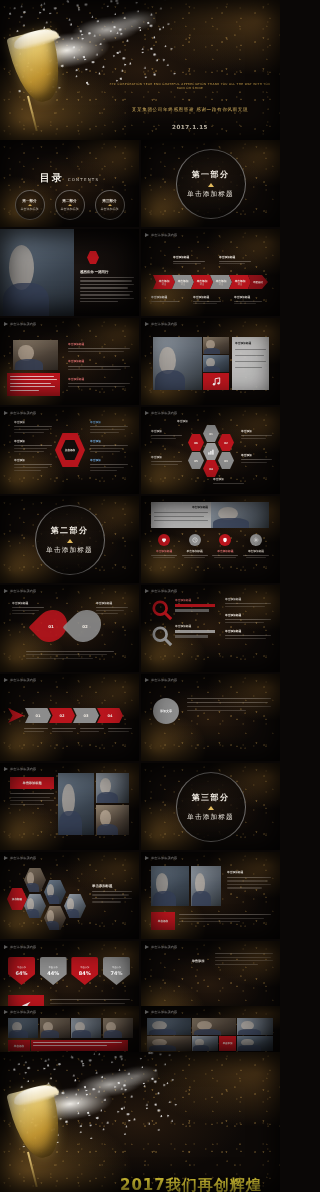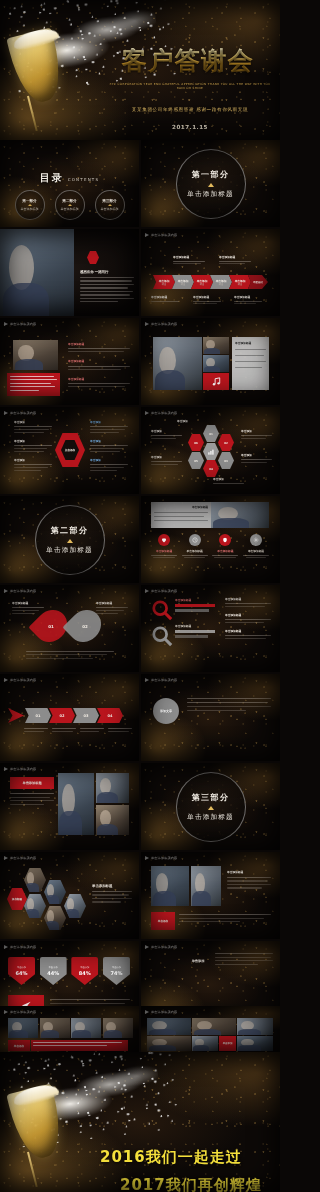--- a/index.html
+++ b/index.html
@@ -173,21 +173,20 @@
 <div class="slide" id="cover" style="left:0;top:0;width:280px;height:140px;">
   <div class="bg-gold"></div>
   <div class="glass">
     <div class="splash"></div>
     <div class="flute">
       <div class="bowl"></div>
         <div class="foam"></div>
         <div class="stem"></div>
     </div>
   </div>
-  <div class="cover-title">客户答谢会</div>
   <div class="cover-en">XYZ CORPORATION YEAR END GRATEFUL APPRECIATION THANK YOU ALL THE WAY WITH YOU RAIN OR SHINE</div>
   <div class="cover-cn">某某集团公司年终感恩答谢    感谢一路有你风雨无阻</div>
   <div class="cover-date">2017.1.15</div>
   <div class="vig"></div>
 </div>
 
 <div class="slide" style="left:0;top:140px;width:139px;height:87px;">
   <div class="bg-gold"></div>
   <div class="toc-head">
     <span class="cn">目录</span><span class="en">CONTENTS</span>
@@ -871,16 +870,15 @@
 <div class="slide" id="closing" style="left:0;top:1052px;width:280px;height:140px;">
   <div class="bg-gold"></div>
   <div class="glass" style="position:absolute;left:4px;top:10px;width:120px;height:126px;">
     <div class="splash" style="left:26px;top:4px;width:130px;height:58px;"></div>
     <div class="flute" style="left:4px;top:26px;">
       <div class="bowl"></div>
         <div class="foam"></div>
         <div class="stem"></div>
     </div>
   </div>
-  <div class="line1">2016我们一起走过</div>
   <div class="line2">2017我们再创辉煌</div>
   <div class="vig"></div>
 </div>
 
 </body></html>

